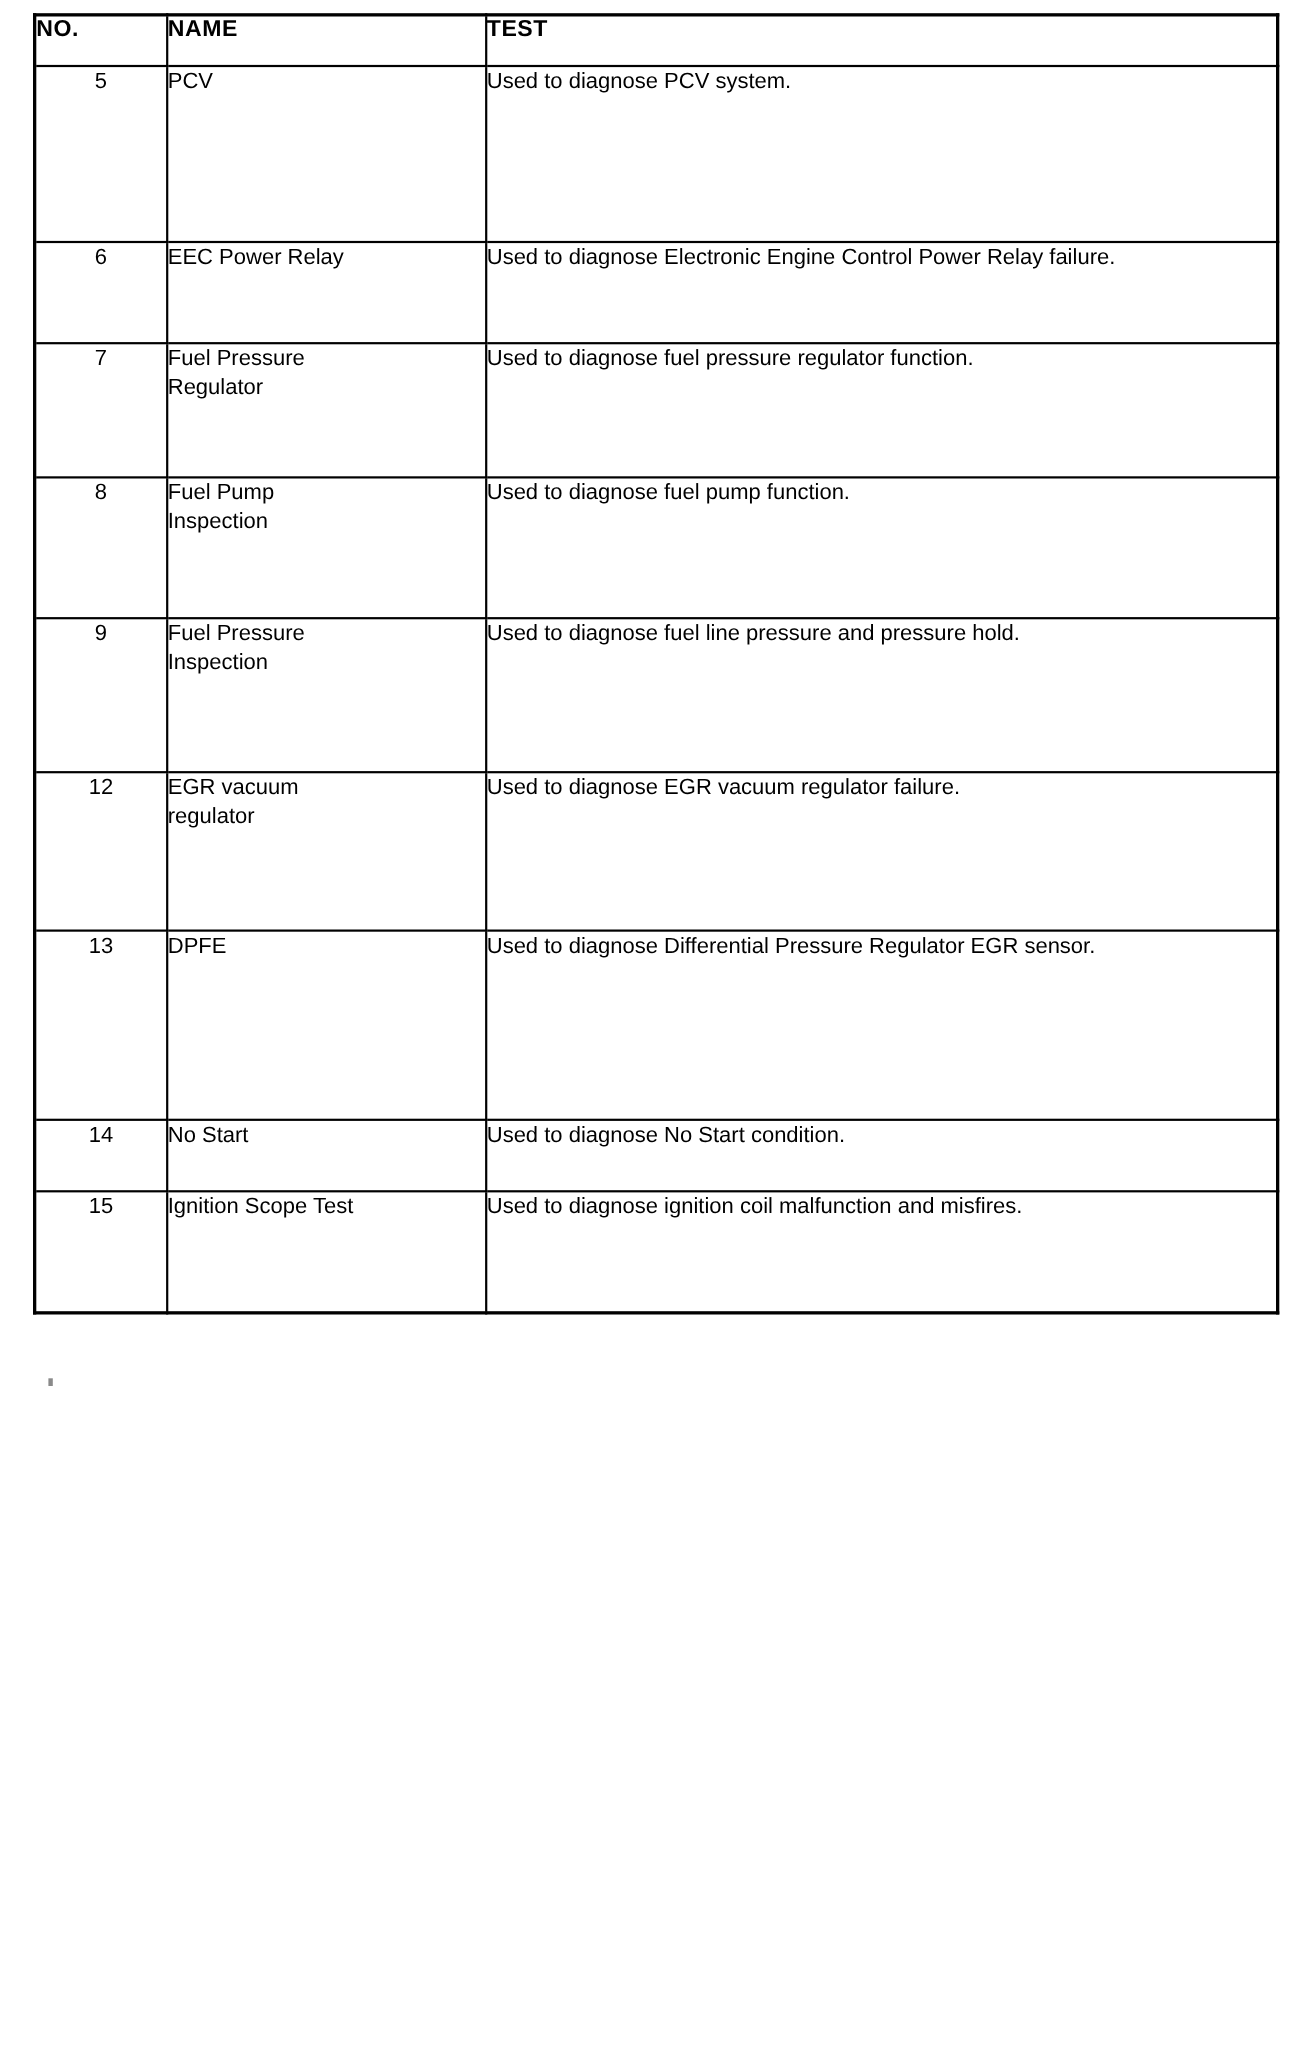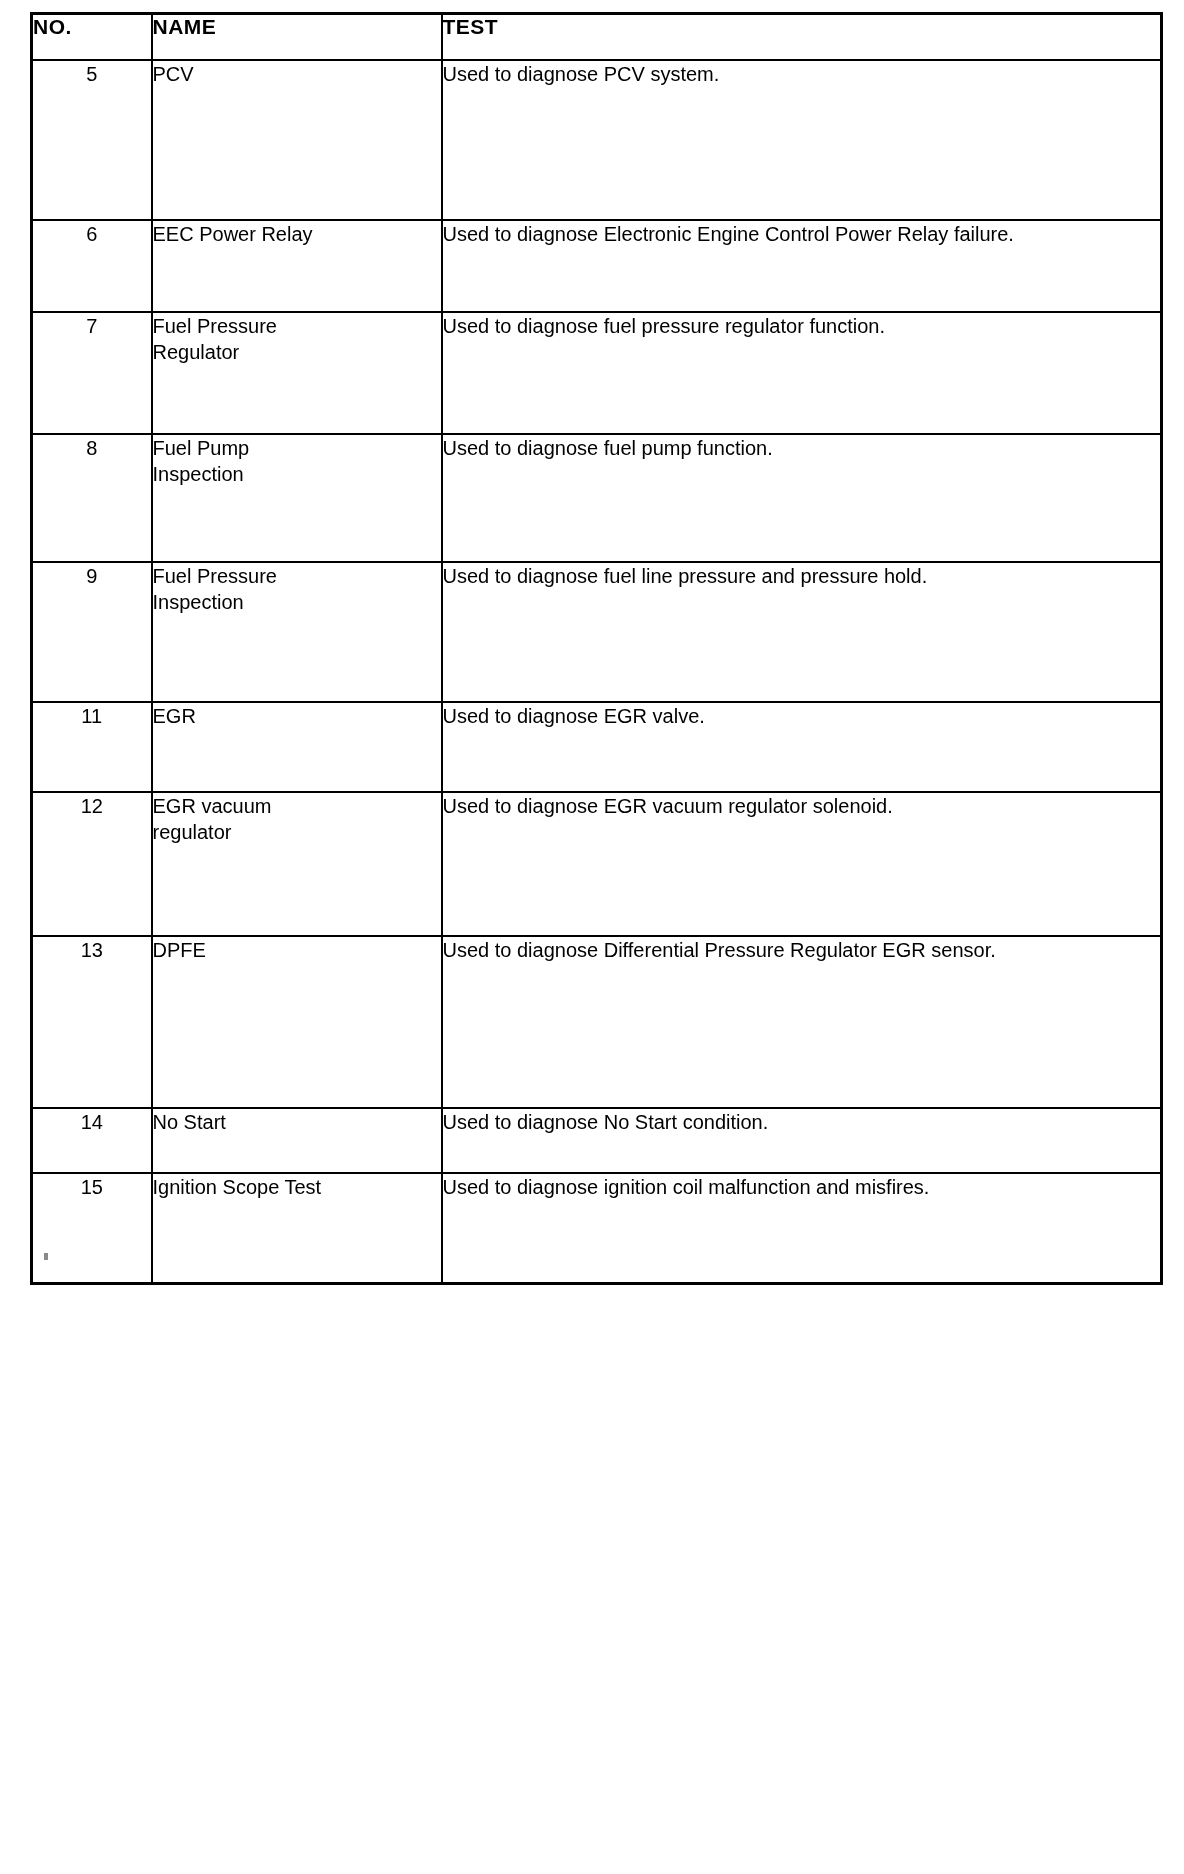--- a/index.html
+++ b/index.html
@@ -132,31 +132,26 @@
       </tr>
 
       <tr class="h-140">
         <td class="cell-no">9</td>
         <td class="cell-name">Fuel Pressure
 Inspection</td>
         <td class="cell-test">Used to diagnose fuel line pressure and pressure hold.</td>
       </tr>
 
 
-      <tr class="h-90">
-        <td class="cell-no">11</td>
-        <td class="cell-name">EGR</td>
-        <td class="cell-test">Used to diagnose EGR valve.</td>
-      </tr>
 
       <tr class="h-192">
         <td class="cell-no">12</td>
         <td class="cell-name">EGR  vacuum
 regulator</td>
-        <td class="cell-test">Used to diagnose EGR vacuum regulator solenoid.</td>
+        <td class="cell-test">Used to diagnose EGR vacuum regulator failure.</td>
       </tr>
 
       <tr class="h-172">
         <td class="cell-no">13</td>
         <td class="cell-name">DPFE</td>
         <td class="cell-test">Used to diagnose Differential Pressure Regulator EGR sensor.</td>
       </tr>
 
       <tr class="h-80">
         <td class="cell-no">14</td>

